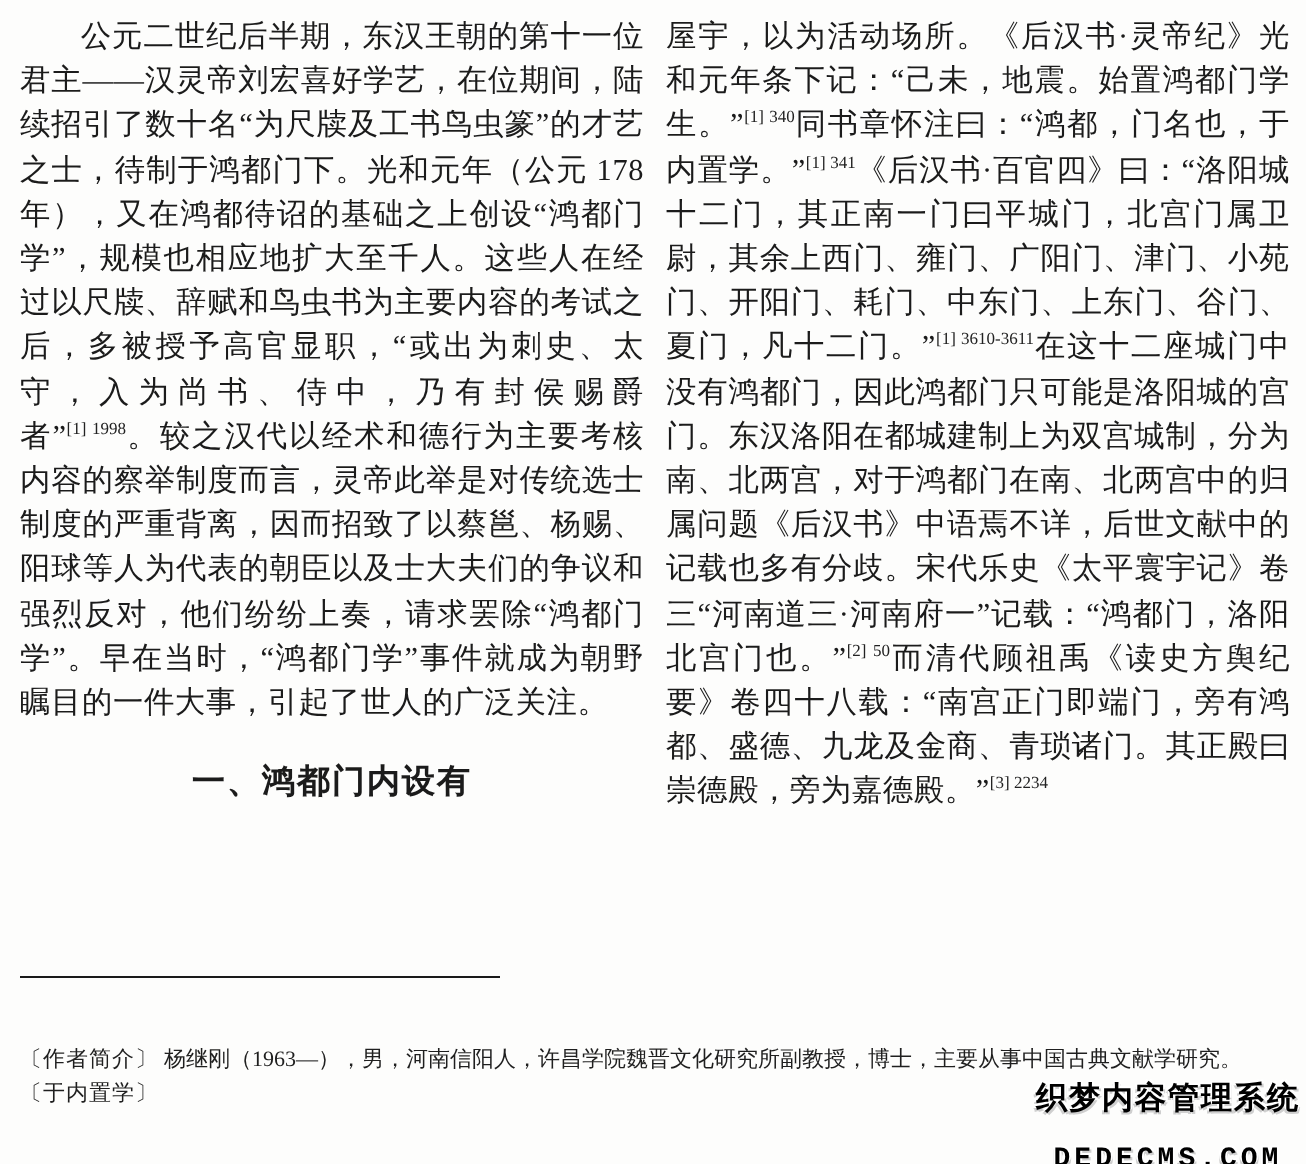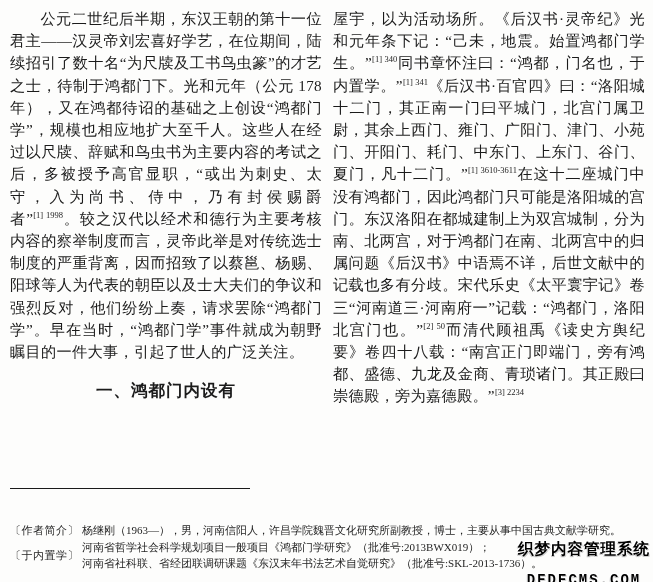--- a/index.html
+++ b/index.html
@@ -113,24 +113,20 @@
   </div>
 
   <div class="footnote">
     <div class="fn-rule"></div>
     <div class="fn-row">
       <span class="fn-label">〔作者简介〕</span>
       <span class="fn-text">杨继刚（1963—），男，河南信阳人，许昌学院魏晋文化研究所副教授，博士，主要从事中国古典文献学研究。</span>
     </div>
     <div class="fn-row">
       <span class="fn-label">〔于内置学〕</span>
-      <span class="fn-text">
-        <span>河南省哲学社会科学规划项目一般项目《鸿都门学研究》（批准号:2013BWX019）；</span><br>
-        <span>河南省社科联、省经团联调研课题《东汉末年书法艺术自觉研究》（批准号:SKL-2013-1736）。</span>
-      </span>
     </div>
   </div>
 
   <div class="watermark">
     <div class="wm-cn">织梦内容管理系统</div>
     <div class="wm-en">DEDECMS.COM</div>
   </div>
 
 </div>
 

